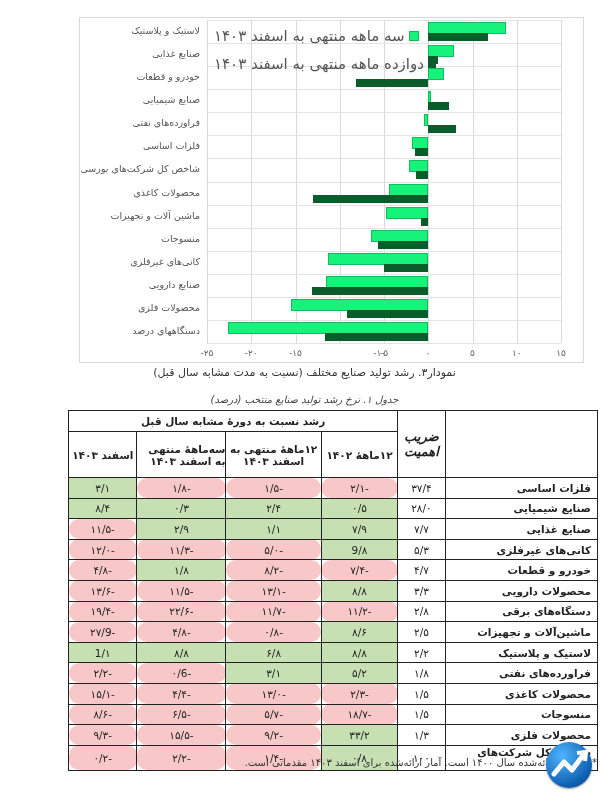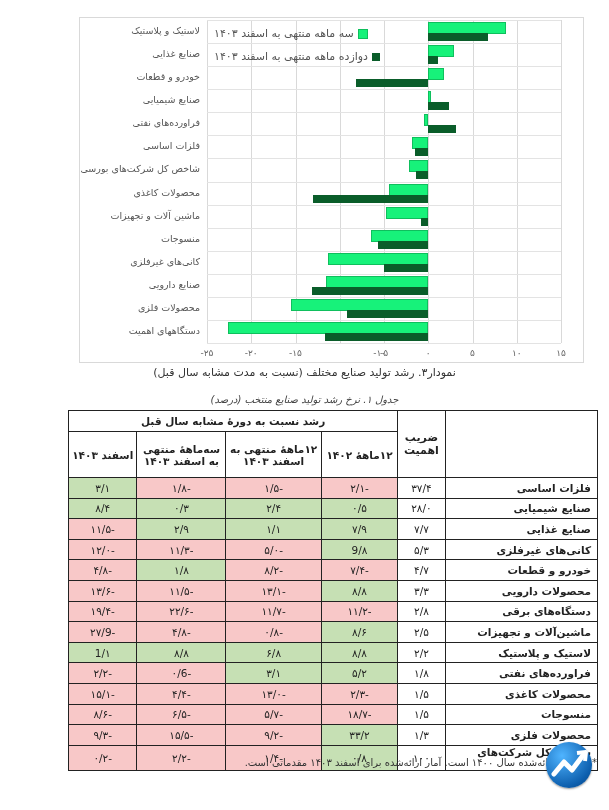--- a/index.html
+++ b/index.html
@@ -6,32 +6,32 @@
   body { width:609px; height:810px; position:relative; overflow:hidden; font-family:"DejaVu Sans", sans-serif; color:#222; }
   .chart-frame { position:absolute; left:79px; top:17px; width:505px; height:346px; border:1px solid #d9d9d9; box-sizing:border-box; }
   .plot { position:absolute; left:207px; top:20px; width:354px; height:323px; }
   .gridline { position:absolute; top:0; bottom:0; width:1px; background:#d9d9d9; }
   .hgrid { position:absolute; left:0; right:0; height:1px; background:#e3e3e3; }
   .bar { position:absolute; box-sizing:border-box; }
   .bar.light { background:#00ff80; background:#17f27a; border:1px solid #0fbf5d; height:12px; }
   .bar.dark { background:#0a5d2a; height:8px; }
   .cat-label { position:absolute; right:410px; font-size:9.5px; color:#555; white-space:nowrap; direction:rtl; text-align:right; }
   .tick { position:absolute; top:348px; font-size:9px; color:#666; transform:translateX(-50%); }
-  .legend { position:absolute; left:214px; top:27px; font-size:11px; color:#555; direction:rtl; }
+  .legend { position:absolute; left:214px; top:27px; font-size:15px; color:#555; direction:rtl; }
   .legend-item { display:flex; align-items:center; gap:4px; margin-bottom:10px; justify-content:flex-start; flex-direction:row-reverse; }
   .swatch { width:8px; height:8px; display:inline-block; }
   .chart-caption { position:absolute; left:0; width:609px; top:366px; text-align:center; font-size:11px; color:#333; direction:rtl; }
   .table-caption { position:absolute; left:0; width:609px; top:394px; text-align:center; font-size:10px; color:#444; font-style:italic; direction:rtl; }
   table.data { position:absolute; left:68px; top:410px; width:530px; border-collapse:collapse; direction:rtl; font-size:10.5px; }
   table.data td, table.data th { border:1px solid #222; text-align:center; padding:0; height:19.6px; }
   table.data th { font-weight:bold; font-size:10.5px; }
   .name-cell { text-align:right !important; padding-right:6px !important; font-weight:bold; width:149px; }
   .w-cell { width:47px; background:#fff; }
   .pos { background:#c6e0b4;margin-left:36px; }
-  .neg { background:#f8c8c8; }
+  .neg { background:#f8c8c8;border-radius:10px; }
   .footnote { position:absolute; left:0; right:12px; top:757px; font-size:10px; color:#333; direction:rtl; text-align:right; }
   .logo { position:absolute; left:546px; top:742px; width:46px; height:46px; border-radius:50%; background:radial-gradient(circle at 35% 30%, #4fb4ff, #0d5fae 70%, #083f7a); box-shadow:0 1px 2px rgba(0,0,0,0.4); }
 </style>
 </head>
 <body>
 
 <div class="chart-frame"></div>
 <div id="plot" class="plot">
     <div class="gridline" style="left: 0px;"></div>
     <div class="gridline" style="left: 44.25px;"></div>
@@ -93,21 +93,21 @@
     <div class="cat-label" style="top: 94.2143px; right: 409px;">صنایع شیمیایی</div>
     <div class="cat-label" style="top: 117.286px; right: 409px;">فراورده‌های نفتی</div>
     <div class="cat-label" style="top: 140.357px; right: 409px;">فلزات اساسی</div>
     <div class="cat-label" style="top: 163.429px; right: 409px;">شاخص کل شرکت‌های بورسی</div>
     <div class="cat-label" style="top: 186.5px; right: 409px;">محصولات کاغذی</div>
     <div class="cat-label" style="top: 209.571px; right: 409px;">ماشین آلات و تجهیزات</div>
     <div class="cat-label" style="top: 232.643px; right: 409px;">منسوجات</div>
     <div class="cat-label" style="top: 255.714px; right: 409px;">کانی‌های غیرفلزی</div>
     <div class="cat-label" style="top: 278.786px; right: 409px;">صنایع دارویی</div>
     <div class="cat-label" style="top: 301.857px; right: 409px;">محصولات فلزی</div>
-    <div class="cat-label" style="top: 324.929px; right: 409px;">دستگاههای اهمیت</div>
+    <div class="cat-label" style="top: 324.929px; right: 409px;">دستگاههای درصد</div>
   </div>
 <div id="ticks">
     <div class="tick" style="left: 207px;">-۲۵</div>
     <div class="tick" style="left: 251.25px;">-۲۰</div>
     <div class="tick" style="left: 295.5px;">-۱۵</div>
     <div class="tick" style="left: 339.75px; margin-left: 40px;">-۱۰</div>
     <div class="tick" style="left: 384px;">-۵</div>
     <div class="tick" style="left: 428.25px;">۰</div>
     <div class="tick" style="left: 472.5px;">۵</div>
     <div class="tick" style="left: 516.75px;">۱۰</div>
@@ -125,27 +125,27 @@
   </div>
 </div>
 
 <div class="chart-caption">نمودار۳. رشد تولید صنایع مختلف (نسبت به مدت مشابه سال قبل)</div>
 <div class="table-caption">جدول ۱. نرخ رشد تولید صنایع منتخب (درصد)</div>
 
 <table class="data">
   <thead>
     <tr>
       <th rowspan="2" class="name-cell"></th>
-      <th rowspan="2" class="w-cell" style="font-size:11px;">ضریب اهمیت</th>
+      <th rowspan="2" class="w-cell" style="font-size:13px;font-style:italic;">ضریب اهمیت</th>
       <th colspan="4" style="height:20px;">رشد نسبت به دورهٔ مشابه سال قبل</th>
     </tr>
     <tr style="height:46px;">
       <th style="width:77px;">۱۲ماههٔ ۱۴۰۲</th>
       <th style="width:97px;">۱۲ماههٔ منتهی به اسفند ۱۴۰۳</th>
-      <th style="width:90px;">سه‌ماههٔ منتهی به اسفند ۱۴۰۳</th>
+      <th style="width:90px;text-align:right;">سه‌ماههٔ منتهی به اسفند ۱۴۰۳</th>
       <th style="width:69px;">اسفند ۱۴۰۳</th>
     </tr>
   </thead>
   <tbody id="tbody">
       <tr>
         <td class="name-cell">فلزات اساسی</td>
         <td class="w-cell">۳۷/۴</td>
         <td class="neg">-۲/۱</td>
         <td class="neg">-۱/۵</td>
         <td class="neg">-۱/۸</td>

